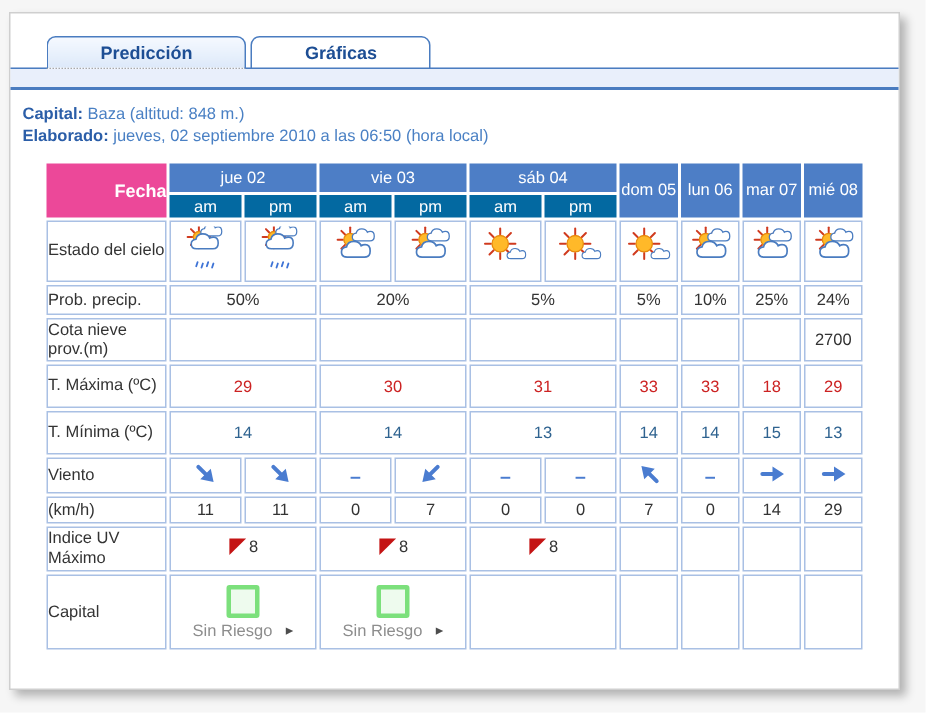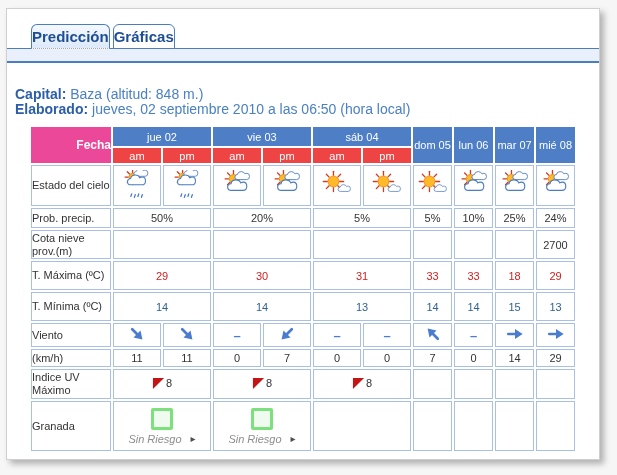--- a/index.html
+++ b/index.html
@@ -13,66 +13,66 @@
     position:absolute;left:6px;top:8px;width:594px;height:452px;
     background:#fff;border:1px solid #cfcfcf;
     box-shadow:4px 4px 6px rgba(0,0,0,.28);
     box-sizing:border-box;
   }
   .page-title{
     margin:13px 0 0 8px;font-size:14px;font-weight:bold;color:#4a80c4;
   }
   .tabstrip{display:flex;gap:3px;margin:15px 0 0 24px;position:relative;z-index:2;}
   .tab{
-    padding:3px 0 3px;font-size:15px;font-weight:bold;color:#1d4e94;
+    padding:3px 35px 3px;font-size:12px;font-weight:bold;color:#1d4e94;
     border:1px solid #4a7cc0;border-radius:6px 6px 0 0;background:#fff;
     cursor:pointer;margin-bottom:-1px;position:relative;
   }
   .tab.active{
     background:linear-gradient(#f5f9ff,#dde9f9);
     border-bottom:1px dotted #a8a8a8;
   }
   .band{
     height:12px;background:#e9effb;
     border-top:1px solid #4a7cc0;border-bottom:2px solid #4a7cc0;
     position:relative;z-index:1;
   }
-  .info{margin:24px 0 0 8px;font-size:14px;line-height:15px;}
+  .info{margin:9px 0 0 8px;font-size:11px;line-height:15px;}
   .info .lbl{font-weight:bold;color:#2b5ea8;}
   .info .val{color:#4a80c4;}
   table.fc{
     margin:8px 0 0 22px;border-spacing:2px;border-collapse:separate;
     font-size:11px;color:#333;table-layout:fixed;
   }
   table.fc th,table.fc td{padding:0;overflow:hidden;}
   .hdr-fecha{
     background:#ec4899;color:#fff;font-weight:bold;text-align:right;
     padding:2px 0 2px 6px;font-size:12px;
   }
   .hdr-day{background:#4d7ec6;color:#fff;font-weight:normal;height:19px;text-align:center;}
-  .hdr-sub{background:#ef4444;color:#fff;font-weight:normal;height:15px;text-align:center;}
+  .hdr-sub{background:#0369a1;color:#fff;font-weight:normal;height:15px;text-align:center;}
   td.cell{border:1px solid #a9c0e4;text-align:center;vertical-align:middle;}
   th.row-label{
     border:1px solid #a9c0e4;text-align:left;font-weight:normal;
     padding:2px 3px 2px 4px;vertical-align:middle;line-height:13px;
   }
   tr.r-estado td{height:39px;}
   tr.r-precip td{height:18px;}
   tr.r-cota  td{height:27px;}
   tr.r-tmax  td{height:27px;}
   tr.r-tmin  td{height:27px;}
   tr.r-viento td{height:22px;}
   tr.r-kmh   td{height:16px;}
   tr.r-uv    td{height:28px;}
   tr.r-avisos td{height:48px;}
   tr.r-tmax td{color:#cc2222;}
   tr.r-tmin td{color:#2f6390;}
   .calm{color:#4a7cd0;font-weight:bold;font-size:13px;}
   .uv-wrap{display:inline-flex;align-items:center;gap:1px;}
-  .aviso{display:flex;flex-direction:column;align-items:center;justify-content:center;gap:3px;cursor:pointer;font-style:italic;}
+  .aviso{display:flex;flex-direction:column;align-items:center;justify-content:center;gap:3px;cursor:pointer;}
   .aviso-box{
     width:16px;height:16px;background:#eefbee;
     border:3px solid #7ce07c;border-radius:2px;
   }
   .aviso-label{display:flex;align-items:center;gap:9px;font-size:11px;color:#8d8d8d;}
   .aviso-arrow{color:#4d4d4d;font-size:10px;}
 </style>
 </head>
 <body>
 
@@ -407,21 +407,21 @@
                 <polygon points="1,1 13,1 1,13" fill="#c41414"></polygon>
               </svg>
               <span>8</span>
             </span></td>
           <td class="cell"></td>
           <td class="cell"></td>
           <td class="cell"></td>
           <td class="cell"></td>
         </tr>
         <tr class="r-avisos">
-          <th class="row-label">Granada</th>
+          <th class="row-label">Capital</th>
           <td class="cell" colspan="2">
             <div class="aviso">
               <div class="aviso-box"></div>
               <div class="aviso-label">
                 <span>Sin Riesgo</span>
                 <span class="aviso-arrow">▸</span>
               </div>
             </div>
           </td>
           <td class="cell" colspan="2">

